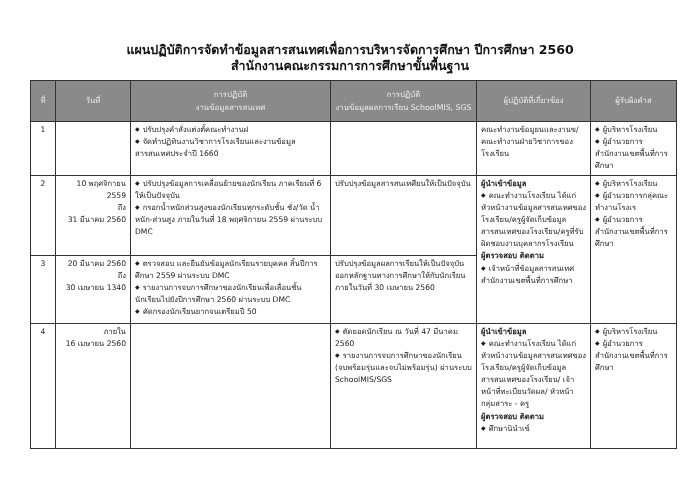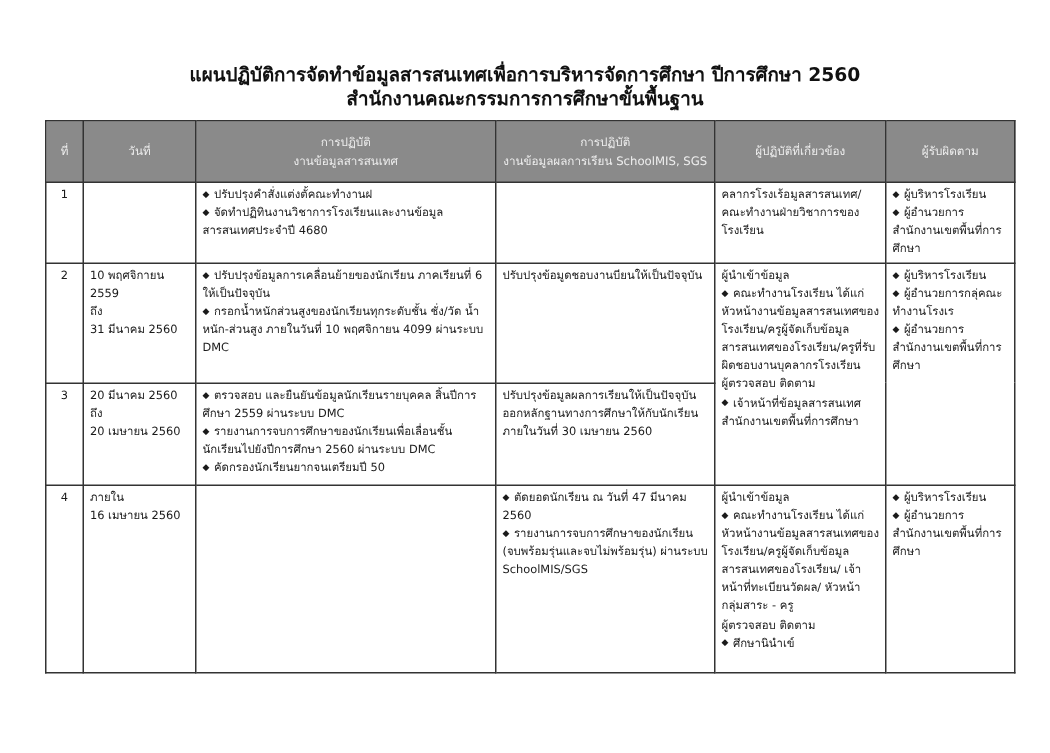--- a/index.html
+++ b/index.html
@@ -4,23 +4,23 @@
   <style>
     html, body { margin:0; padding:0; background:#ffffff; }
     body { width:700px; height:502px; position:relative; overflow:hidden; font-family:"DejaVu Sans", sans-serif; color:#1a1a1a; }
     .title { position:absolute; left:0; width:700px; text-align:center; font-weight:bold; font-size:12.5px; color:#111; }
     .t1 { top:40px; }
     .t2 { top:56px;text-align:center; }
     table.plan { position:absolute; left:30px; top:80px; width:646px; border-collapse:collapse; table-layout:fixed; font-size:7.6px; line-height:1.6; }
     table.plan th, table.plan td { border:1px solid #333; vertical-align:top; padding:2px 4px; }
     table.plan thead th { background:#8a8a8a; color:#eeeeee; font-weight:normal; height:36px; vertical-align:middle; text-align:center; font-size:7.8px; line-height:1.7; }
     td.num { text-align:center; }
-    td.date { text-align:left; }
+    td.date { text-align:right; }
     .bul::before { content:"\25C6"; font-size:6px; margin-right:3px; position:relative; top:-1px; }
-    .sub { font-weight:normal; }
+    .sub { font-weight:bold; }
     .line { display:block; }
   </style>
 </head>
 <body>
 
 <div class="title t1">แผนปฏิบัติการจัดทำข้อมูลสารสนเทศเพื่อการบริหารจัดการศึกษา ปีการศึกษา 2560</div>
 <div class="title t2">สำนักงานคณะกรรมการการศึกษาขั้นพื้นฐาน</div>
 
 <table class="plan">
   <colgroup>
@@ -37,73 +37,73 @@
       <th>วันที่</th>
       <th>
         <span class="line">การปฏิบัติ</span>
         <span class="line">งานข้อมูลสารสนเทศ</span>
       </th>
       <th>
         <span class="line">การปฏิบัติ</span>
         <span class="line">งานข้อมูลผลการเรียน SchoolMIS, SGS</span>
       </th>
       <th>ผู้ปฏิบัติที่เกี่ยวข้อง</th>
-      <th>ผู้รับผิดตาม</th>
+      <th>ผู้รับผิงคำส</th>
     </tr>
   </thead>
   <tbody>
 
     <tr style="height:45px">
       <td class="num">1</td>
       <td class="date"></td>
       <td>
         <span class="line bul">ปรับปรุงคำสั่งแต่งตั้คณะทำงานฝ</span>
-        <span class="line bul">จัดทำปฏิทินงานวิชาการโรงเรียนและงานข้อมูลสารสนเทศประจำปี 4680</span>
+        <span class="line bul">จัดทำปฏิทินงานวิชาการโรงเรียนและงานข้อมูลสารสนเทศประจำปี 1660</span>
       </td>
       <td></td>
-      <td>คลากรโรงเร้อมูลสารสนเทศ/ คณะทำงานฝ่ายวิชาการของโรงเรียน</td>
+      <td>คณะทำงานข้อมูยนและงานข/ คณะทำงานฝ่ายวิชาการของโรงเรียน</td>
       <td>
         <span class="line bul">ผู้บริหารโรงเรียน</span>
         <span class="line bul">ผู้อำนวยการสำนักงานเขตพื้นที่การศึกษา</span>
       </td>
     </tr>
 
     <tr style="height:80px">
       <td class="num">2</td>
       <td class="date">
         <span class="line">10 พฤศจิกายน 2559</span>
         <span class="line">ถึง</span>
         <span class="line">31 มีนาคม 2560</span>
       </td>
       <td>
         <span class="line bul">ปรับปรุงข้อมูลการเคลื่อนย้ายของนักเรียน ภาคเรียนที่ 6 ให้เป็นปัจจุบัน</span>
-        <span class="line bul">กรอกน้ำหนักส่วนสูงของนักเรียนทุกระดับชั้น ชั่ง/วัด น้ำหนัก-ส่วนสูง ภายในวันที่ 10 พฤศจิกายน 4099 ผ่านระบบ DMC</span>
+        <span class="line bul">กรอกน้ำหนักส่วนสูงของนักเรียนทุกระดับชั้น ชั่ง/วัด น้ำหนัก-ส่วนสูง ภายในวันที่ 18 พฤศจิกายน 2559 ผ่านระบบ DMC</span>
       </td>
       <td>
-        <span class="line">ปรับปรุงข้อมูดชอบงานบียนให้เป็นปัจจุบัน</span>
+        <span class="line">ปรับปรุงข้อมูลสารสนเทศียนให้เป็นปัจจุบัน</span>
       </td>
       <td rowspan="2">
         <span class="line sub">ผู้นำเข้าข้อมูล</span>
         <span class="line bul">คณะทำงานโรงเรียน ได้แก่ หัวหน้างานข้อมูลสารสนเทศของโรงเรียน/ครูผู้จัดเก็บข้อมูลสารสนเทศของโรงเรียน/ครูที่รับผิดชอบงานบุคลากรโรงเรียน</span>
         <span class="line sub">ผู้ตรวจสอบ ติดตาม</span>
         <span class="line bul">เจ้าหน้าที่ข้อมูลสารสนเทศสำนักงานเขตพื้นที่การศึกษา</span>
       </td>
       <td rowspan="2">
         <span class="line bul">ผู้บริหารโรงเรียน</span>
         <span class="line bul">ผู้อำนวยการกลุ่คณะทำงานโรงเร</span>
         <span class="line bul">ผู้อำนวยการสำนักงานเขตพื้นที่การศึกษา</span>
       </td>
     </tr>
 
     <tr style="height:68px">
       <td class="num">3</td>
       <td class="date">
         <span class="line">20 มีนาคม 2560</span>
         <span class="line">ถึง</span>
-        <span class="line">20 เมษายน 2560</span>
+        <span class="line">30 เมษายน 1340</span>
       </td>
       <td>
         <span class="line bul">ตรวจสอบ และยืนยันข้อมูลนักเรียนรายบุคคล สิ้นปีการศึกษา 2559 ผ่านระบบ DMC</span>
         <span class="line bul">รายงานการจบการศึกษาของนักเรียนเพื่อเลื่อนชั้น นักเรียนไปยังปีการศึกษา 2560 ผ่านระบบ DMC</span>
         <span class="line bul">คัดกรองนักเรียนยากจนเตรียมปี 50</span>
       </td>
       <td>
         <span class="line">ปรับปรุงข้อมูลผลการเรียนให้เป็นปัจจุบัน ออกหลักฐานทางการศึกษาให้กับนักเรียน ภายในวันที่ 30 เมษายน 2560</span>
       </td>
     </tr>

